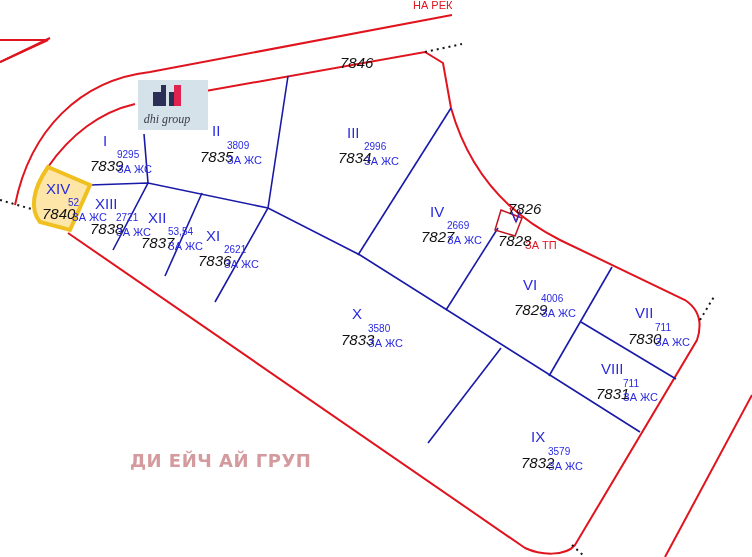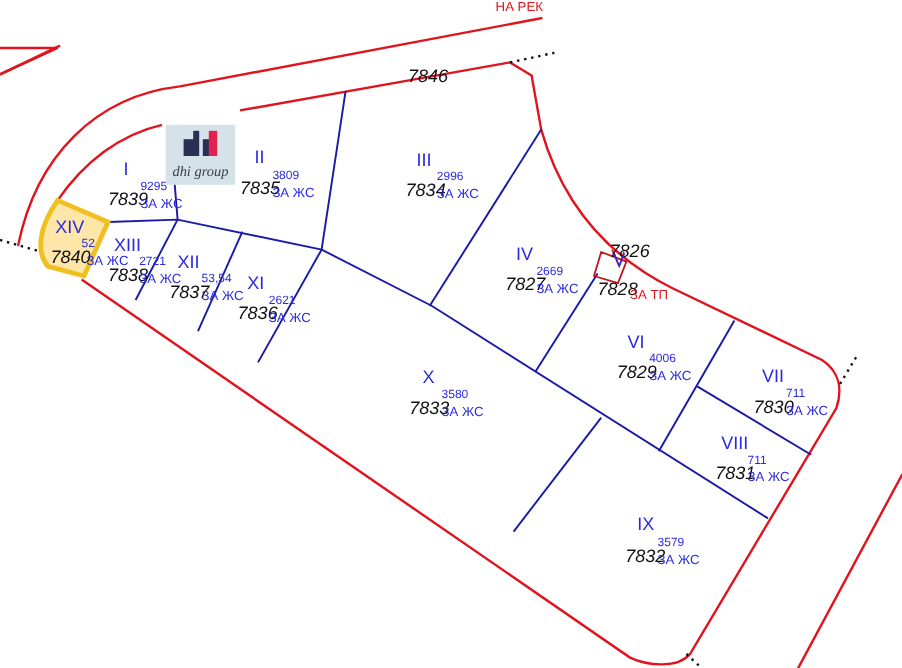--- a/index.html
+++ b/index.html
@@ -7,21 +7,21 @@
   svg { position:absolute; left:0; top:0; }
   .red { stroke:#e0141e; stroke-width:2; fill:none; }
   .blue { stroke:#1a1aa8; stroke-width:1.6; fill:none; }
   .dots { stroke:#111; stroke-width:2; stroke-dasharray:2 4; fill:none; }
   .roman { fill:#2a2ae0; font-size:15px; font-family:"Liberation Sans", sans-serif; }
   .num { fill:#111; font-size:15px; font-style:italic; font-family:"Liberation Sans", sans-serif; }
   .area { fill:#2a2ae0; font-size:10px; font-family:"Liberation Sans", sans-serif; }
   .use { fill:#2a2ae0; font-size:11px; font-family:"Liberation Sans", sans-serif; }
   .redtxt { fill:#e0141e; font-size:11px; font-family:"Liberation Sans", sans-serif; }
   .watermark { position:absolute; left:130px; top:450px; color:#d49a9e; font-weight:bold; font-size:18px; letter-spacing:0.5px; font-family:"DejaVu Sans", sans-serif; }
-  .logo { position:absolute; left:138px; top:80px; width:58px; height:50px; background:#d6e2ea;margin-top:24px; }
+  .logo { position:absolute; left:138px; top:80px; width:70px; height:50px; background:#d6e2ea; }
 </style>
 </head>
 <body>
 
 <div id="map">
 <svg width="752" height="557" viewBox="0 0 752 557">
 
   <path class="red" d="M0,62 L48,40 L0,40"></path>
   <path class="red" d="M0,62 L50,38"></path>
   <path class="red" d="M15,205 C30,130 80,80 150,72 L452,15"></path>
@@ -141,13 +141,14 @@
 <div class="logo">
   <svg width="58" height="50" viewBox="0 0 58 50">
     <rect x="15" y="12" width="12" height="14" fill="#2b2f55"></rect>
     <rect x="23" y="5" width="5" height="21" fill="#2b2f55"></rect>
     <rect x="31" y="12" width="6" height="14" fill="#2b2f55"></rect>
     <rect x="36" y="5" width="7" height="21" fill="#e0234e"></rect>
     <text x="29" y="43" text-anchor="middle" font-size="12" font-style="italic" fill="#3a3a4a" font-family="'Liberation Serif', serif">dhi group</text>
   </svg>
 </div>
 
+<div class="watermark">ДИ ЕЙЧ АЙ ГРУП</div>
 </div>
 
 </body></html>

